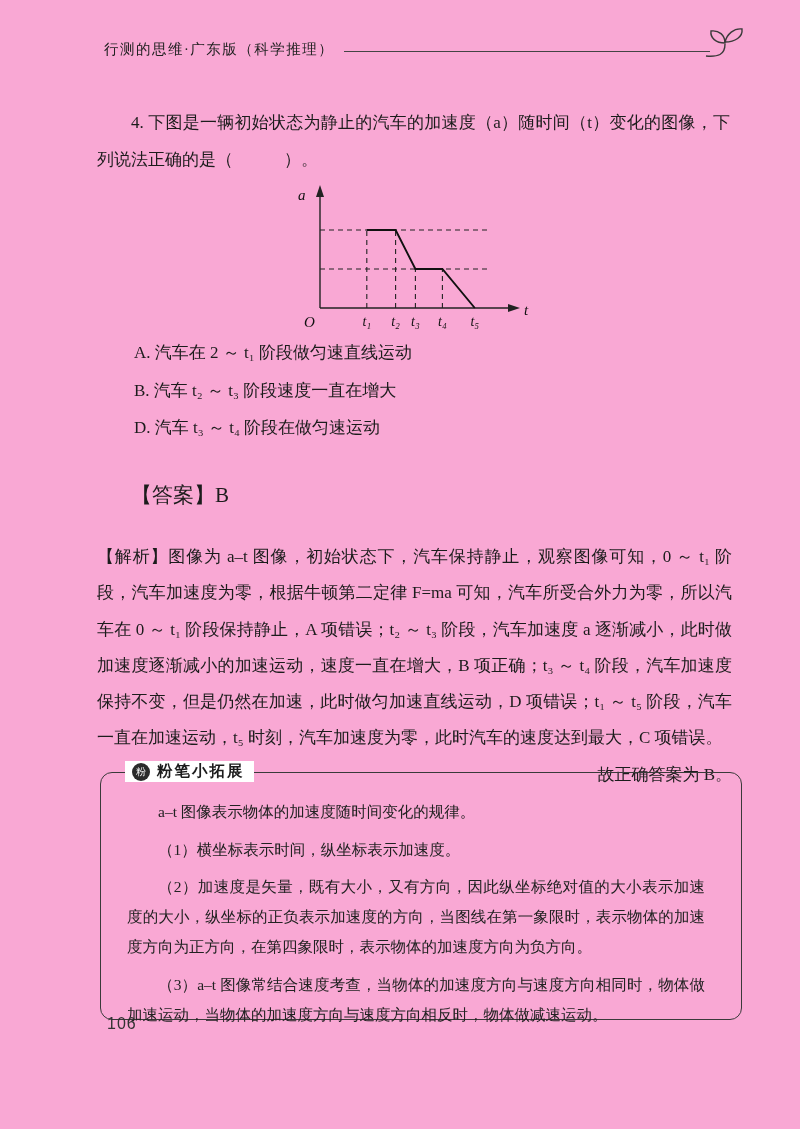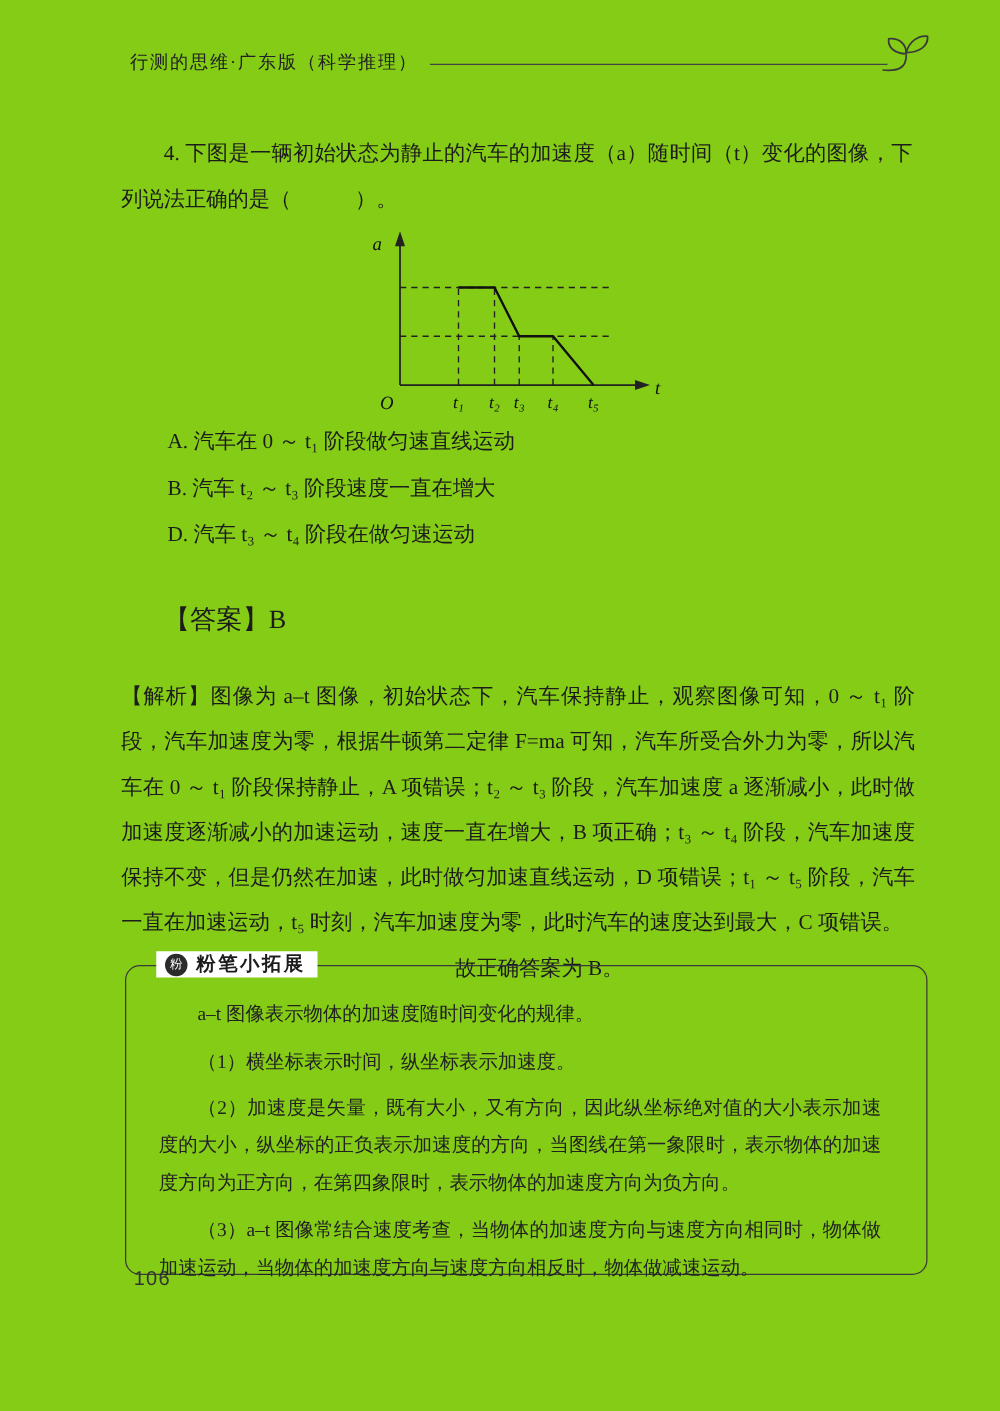--- a/index.html
+++ b/index.html
@@ -1,19 +1,19 @@
 <!DOCTYPE html>
 <html><head>
 <meta charset="utf-8">
 <style>
   html,body{margin:0;padding:0;background:#e8e8e8;}
   .page{
     position:relative;
     width:800px;height:1129px;
-    background:#84cc16;
+    background:#f9a8d4;
     font-family:"Liberation Serif","DejaVu Serif",serif;
     color:#1c1c1c;
     overflow:hidden;
     text-decoration:underline;
   }
   
   .header{
     position:absolute;top:36px;left:104px;right:52px;
     display:flex;align-items:center;
   }
@@ -44,21 +44,21 @@
     font-size:17px;line-height:37.5px;
   }
   .option{margin:0;}
   
   .answer{position:absolute;top:481px;left:131px;font-size:21px;}
   .analysis{
     position:absolute;top:514px;left:97px;width:635px;
     font-size:17px;line-height:36.3px;text-align:justify;margin-top:25px;
   }
   .analysis p{margin:0;}
-  .analysis .conclusion{text-indent:2em;text-align:center;}
+  .analysis .conclusion{text-indent:2em;text-align:right;}
   
   .ext-box{
     position:absolute;top:772px;left:100px;width:642px;height:248px;
     border:1.6px solid #3a3a3a;border-radius:12px;
     box-sizing:border-box;
   }
   .ext-title{
     position:absolute;top:-12px;left:24px;
     display:flex;align-items:center;gap:7px;
     background:#ffffff;padding:0 9px 0 7px;
@@ -118,21 +118,21 @@
         <text x="182.4" y="146" class="lbl tick">t₄</text>
         <text x="214.8" y="146" class="lbl tick">t₅</text>
         <polyline points="106.80000000000001,50 135.6,50 155.4,89 182.4,89 214.8,128" class="curve"></polyline>
         <text x="38" y="20" class="lbl">a</text>
         <text x="264" y="135" class="lbl">t</text>
         <text x="44" y="147" class="lbl">O</text>
       </svg>
   </div>
 
   <div class="options">
-    <p class="option">A. 汽车在 0 ～ t₁ 阶段做匀速直线运动</p>
+    <p class="option">A. 汽车在 2 ～ t₁ 阶段做匀速直线运动</p>
     <p class="option">B. 汽车 t₂ ～ t₃ 阶段速度一直在增大</p>
     <p class="option">D. 汽车 t₃ ～ t₄ 阶段在做匀速运动</p>
   </div>
 
   <div class="answer">【答案】B</div>
 
   <div class="analysis">
     <p>【解析】图像为 a–t 图像，初始状态下，汽车保持静止，观察图像可知，0 ～ t₁ 阶段，汽车加速度为零，根据牛顿第二定律 F=ma 可知，汽车所受合外力为零，所以汽车在 0 ～ t₁ 阶段保持静止，A 项错误；t₂ ～ t₃ 阶段，汽车加速度 a 逐渐减小，此时做加速度逐渐减小的加速运动，速度一直在增大，B 项正确；t₃ ～ t₄ 阶段，汽车加速度保持不变，但是仍然在加速，此时做匀加速直线运动，D 项错误；t₁ ～ t₅ 阶段，汽车一直在加速运动，t₅ 时刻，汽车加速度为零，此时汽车的速度达到最大，C 项错误。</p>
     <p class="conclusion">故正确答案为 B。</p>
   </div>

